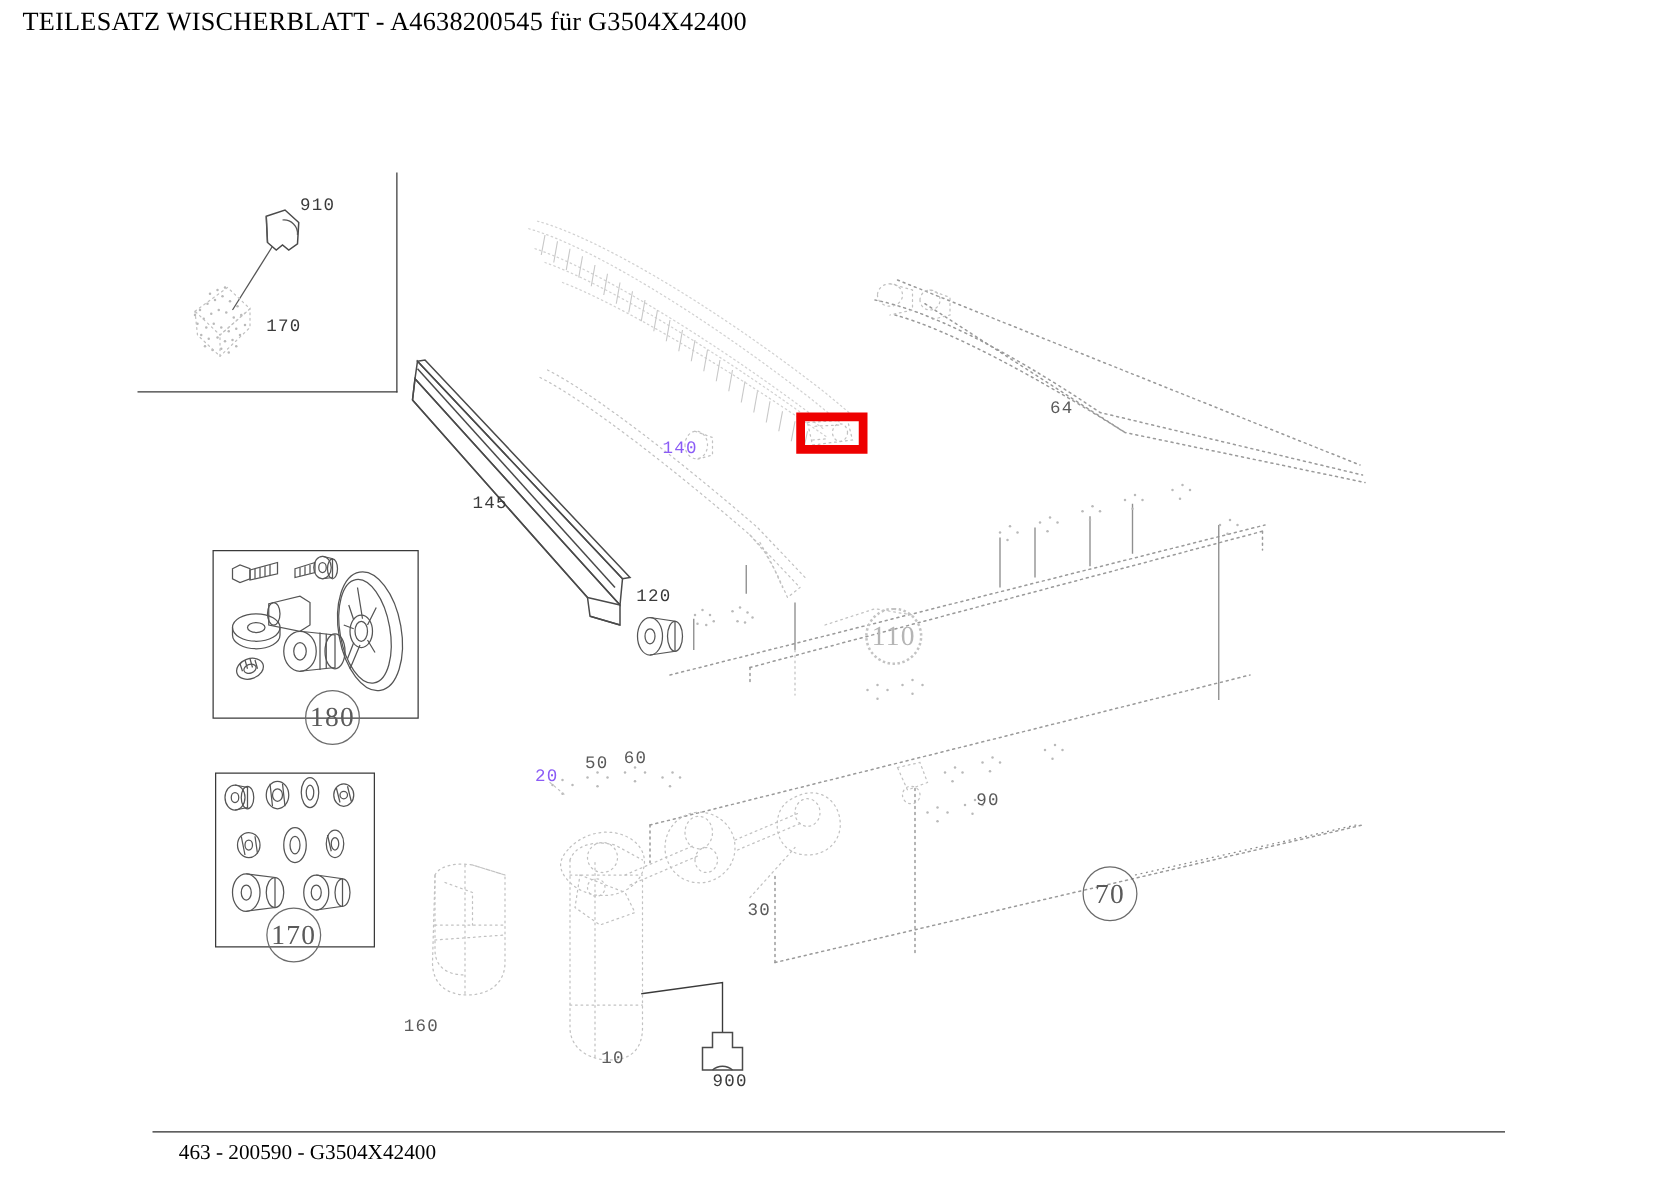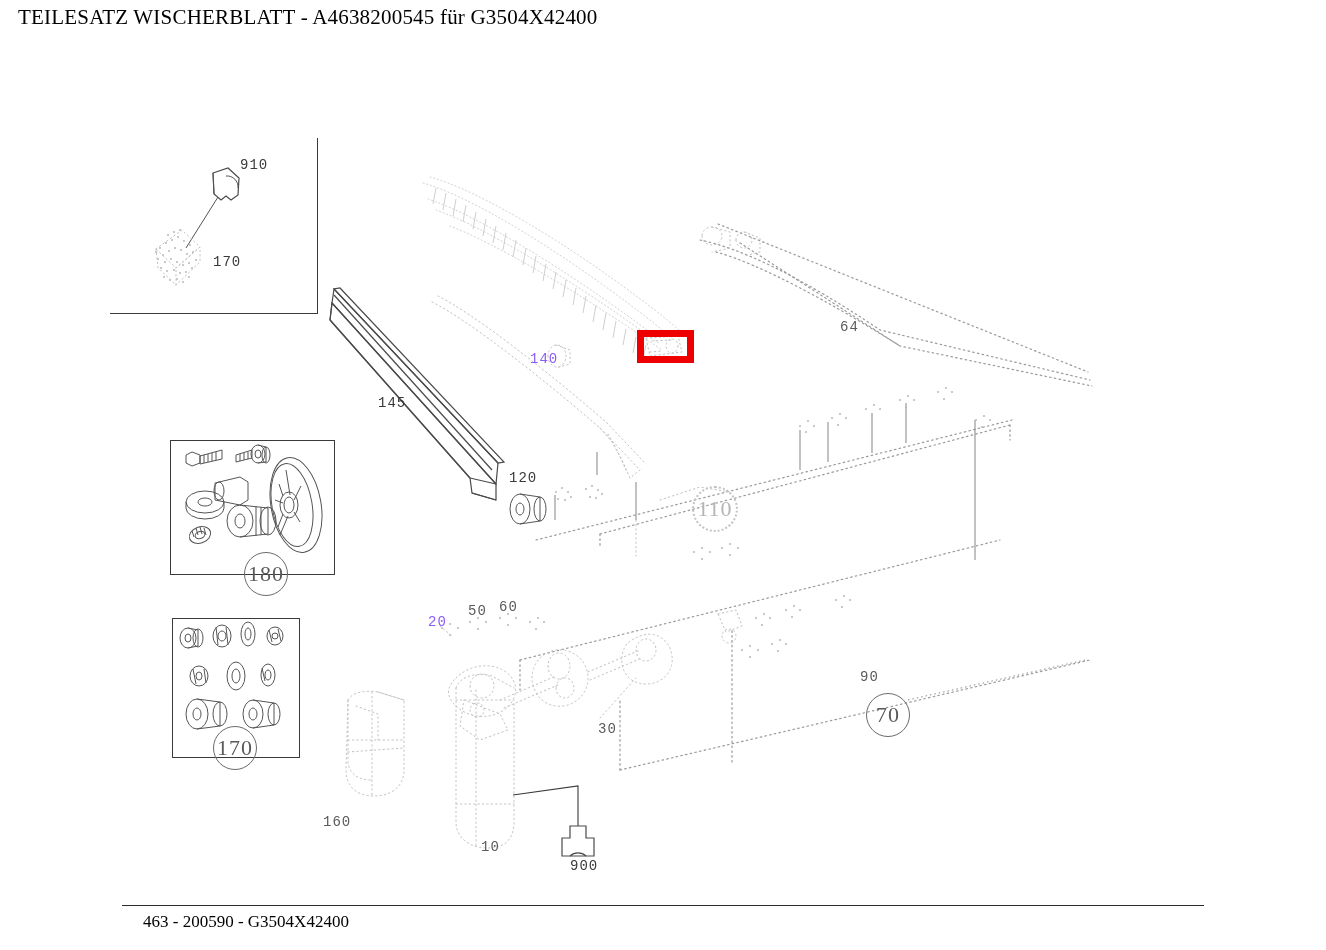--- a/index.html
+++ b/index.html
@@ -536,21 +536,21 @@
   <div class="lbl faint" style="left:530px; top:352px;">140</div>
   <div class="lbl" style="left:840px; top:320px;">64</div>
 
   <div class="circ-lbl faintring" style="left:692px; top:486px;">110</div>
   <div class="circ-lbl" style="left:244px; top:552px;">180</div>
   <div class="circ-lbl" style="left:213px; top:726px;">170</div>
 
   <div class="lbl faint" style="left:428px; top:615px;">20</div>
   <div class="lbl" style="left:468px; top:604px;">50</div>
   <div class="lbl" style="left:499px; top:600px;">60</div>
-  <div class="lbl" style="left:860px; top:634px;margin-top:36px;">90</div>
+  <div class="lbl" style="left:781px; top:634px;">90</div>
   <div class="lbl" style="left:598px; top:722px;">30</div>
 
   <div class="circ-lbl" style="left:866px; top:693px;">70</div>
 
   <div class="lbl" style="left:323px; top:815px;">160</div>
   <div class="lbl" style="left:481px; top:840px;">10</div>
   <div class="lbl dark" style="left:570px; top:859px;">900</div>
 
   <div class="footer-rule"></div>
   <div class="footer-text">463 - 200590 - G3504X42400</div>

